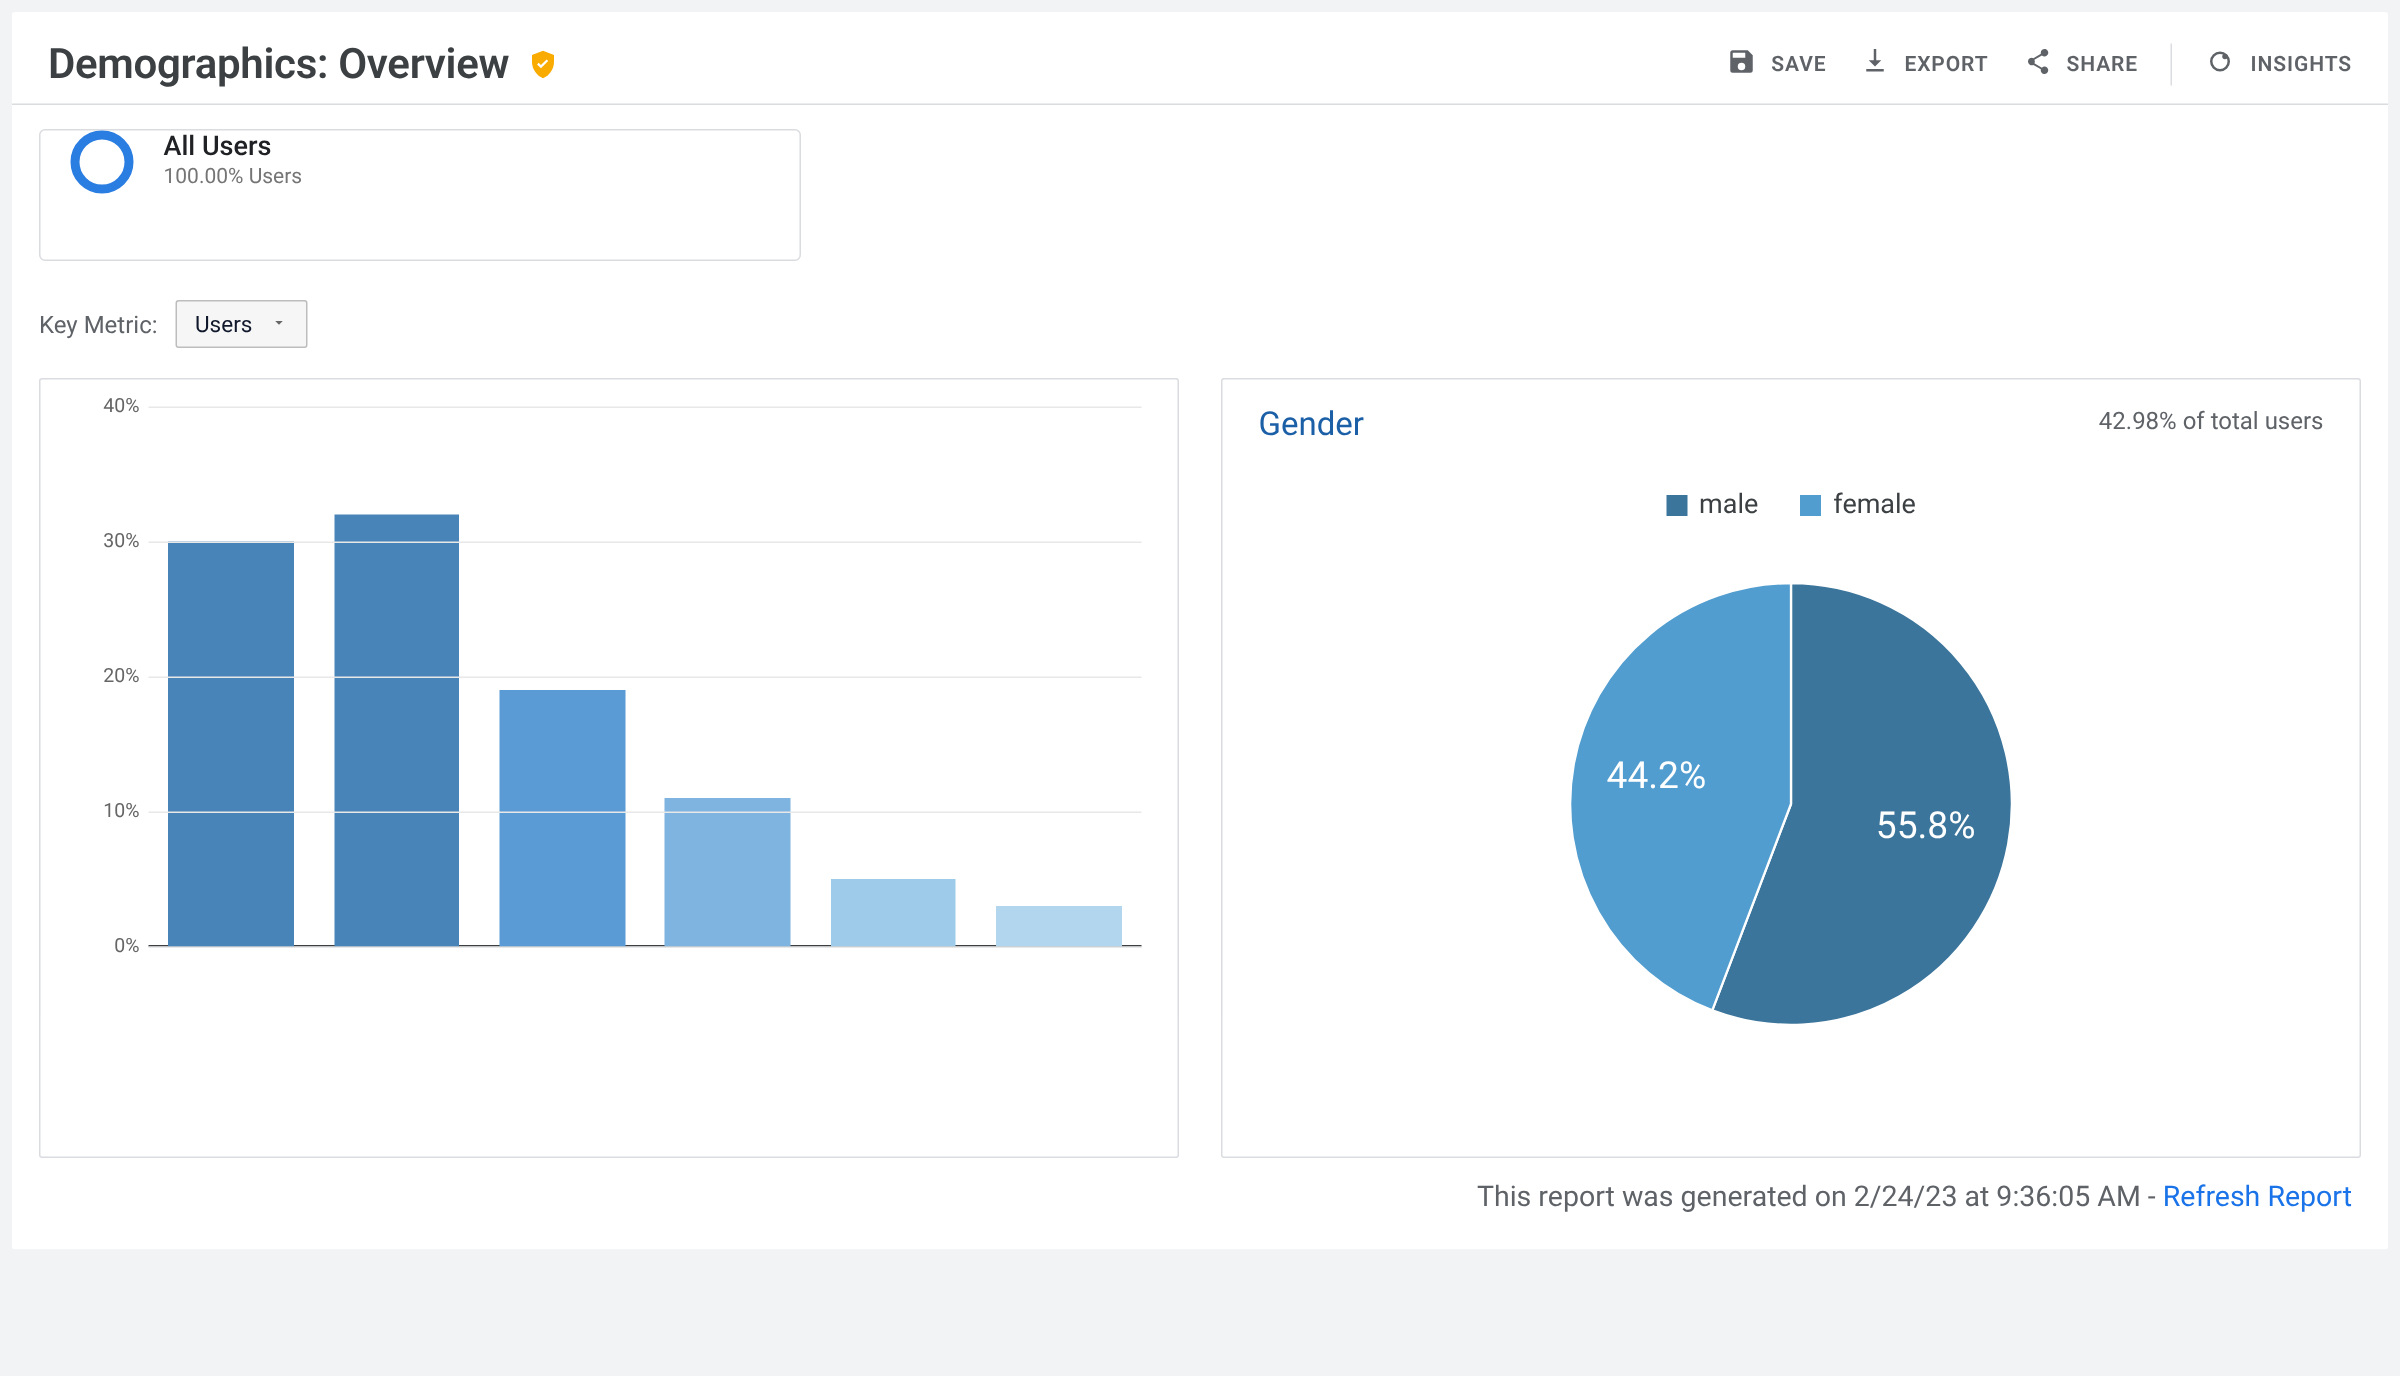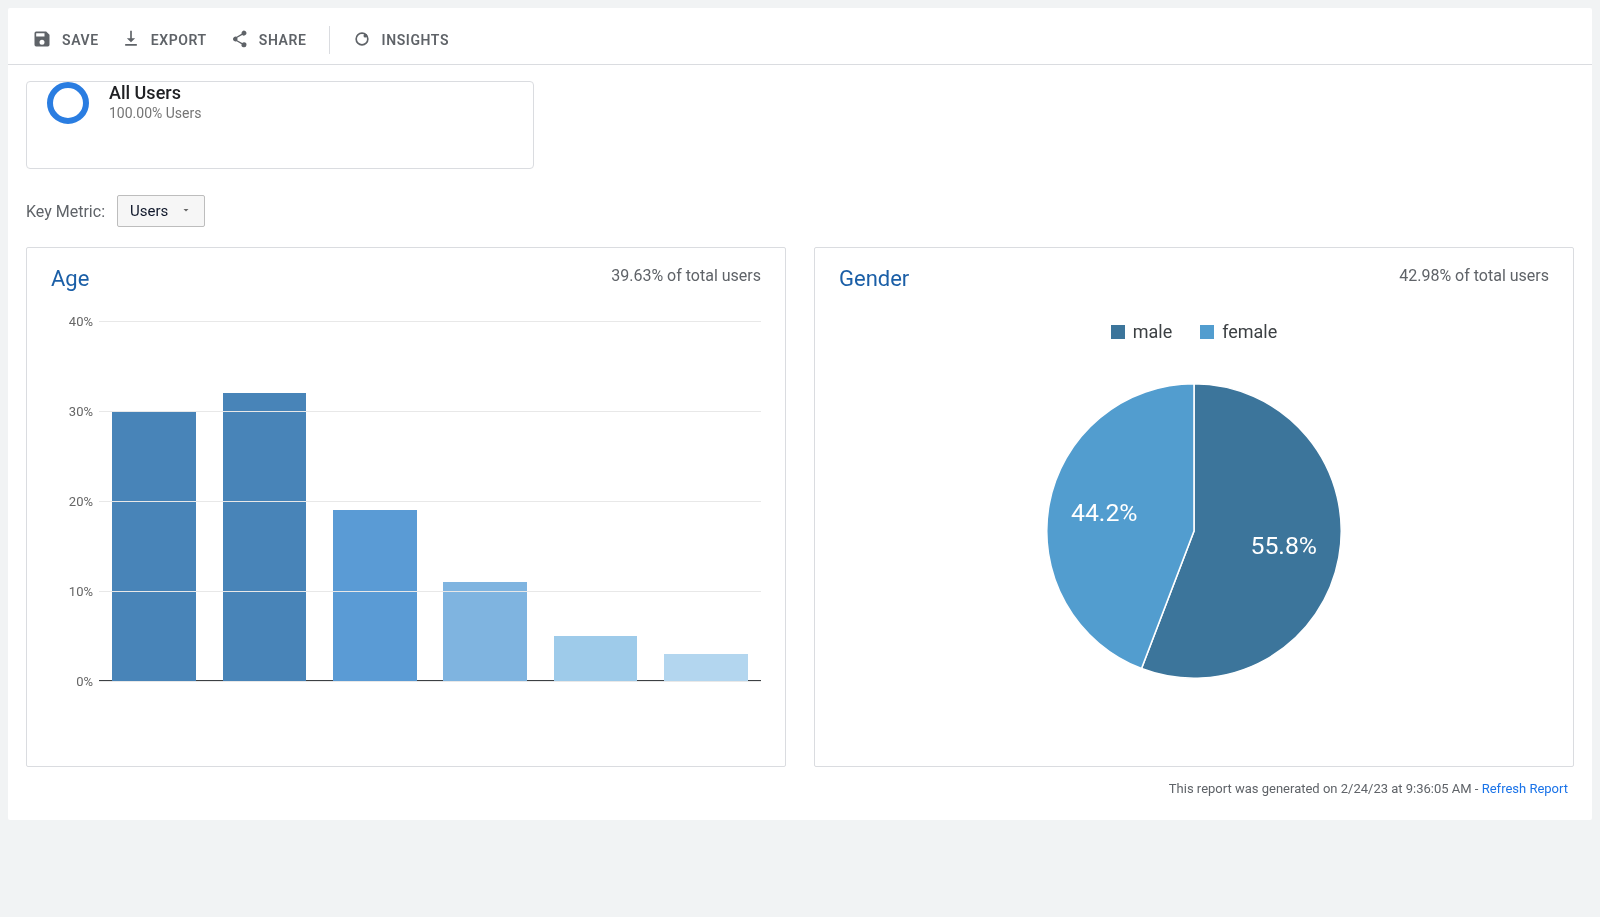--- a/index.html
+++ b/index.html
@@ -140,30 +140,39 @@
   .x-label{flex:1;text-align:center;font-size:14px;color:#666;}
   
   .pie-wrap{text-align:center;}
   .legend{display:flex;gap:28px;justify-content:center;margin-bottom:34px;font-size:18px;color:#3c4043;}
   .legend-item{display:flex;align-items:center;gap:8px;}
   .swatch{width:14px;height:14px;}
   .pie-svg{width:310px;height:310px;}
   .pie-label{fill:#fff;font-size:16px;}
   
   .footer{
-    text-align:right;font-size:13px;color:#5f6368;padding:14px 6px 6px 0;
+    text-align:right;font-size:19px;color:#5f6368;padding:14px 6px 6px 0;
   }
   .footer a{color:#1a73e8;cursor:pointer;}
 </style>
 </head>
 <body>
 
 <div class="page">
 
   <div class="header">
+    <div class="title-wrap">
+      <span class="title">Demographics: Overview</span>
+      <span class="shield">
+        <svg viewBox="0 0 24 24">
+            <path fill="#f9ab00" d="M12 2l8 3v5c0 5.5-3.4 10.1-8 12-4.6-1.9-8-6.5-8-12V5l8-3z"></path>
+            <path fill="#fff" d="M10.5 14.8l-2.8-2.8 1.2-1.2 1.6 1.6 4.1-4.1 1.2 1.2z"></path>
+          </svg>
+      </span>
+    </div>
     <div class="actions">
       <div class="action">
         <span><svg viewBox="0 0 24 24">
               <path d="M17 3H5a2 2 0 0 0-2 2v14a2 2 0 0 0 2 2h14a2 2 0 0 0 2-2V7l-4-4zm-5 16a3 3 0 1 1 0-6 3 3 0 0 1 0 6zM15 9H5V5h10v4z"></path>
             </svg></span>
         <span>SAVE</span>
       </div>
       <div class="action">
         <span><svg viewBox="0 0 24 24">
               <path d="M5 20h14v-2H5v2zM12 2l-1 0v9H7l5 5 5-5h-4V2h-1z"></path>
@@ -205,24 +214,20 @@
         <span>Users</span>
         <span><svg viewBox="0 0 24 24">
               <path d="M7 10l5 5 5-5z"></path>
             </svg></span>
       </div>
     </div>
 
     <div class="charts-row">
 
       <div class="chart-panel">
-        <div class="chart-head">
-          <span class="chart-title">Age</span>
-          <span class="chart-sub">39.63% of total users</span>
-        </div>
         <div class="bar-area" id="bar-area">
           <div class="y-axis" id="y-axis">
               <div class="y-tick" style="top: 100%;">0%</div>
               <div class="y-tick" style="top: 75%;">10%</div>
               <div class="y-tick" style="top: 50%;">20%</div>
               <div class="y-tick" style="top: 25%;">30%</div>
               <div class="y-tick" style="top: 0%;">40%</div>
             </div>
           <div class="plot" id="plot">
             <div class="baseline"></div>

